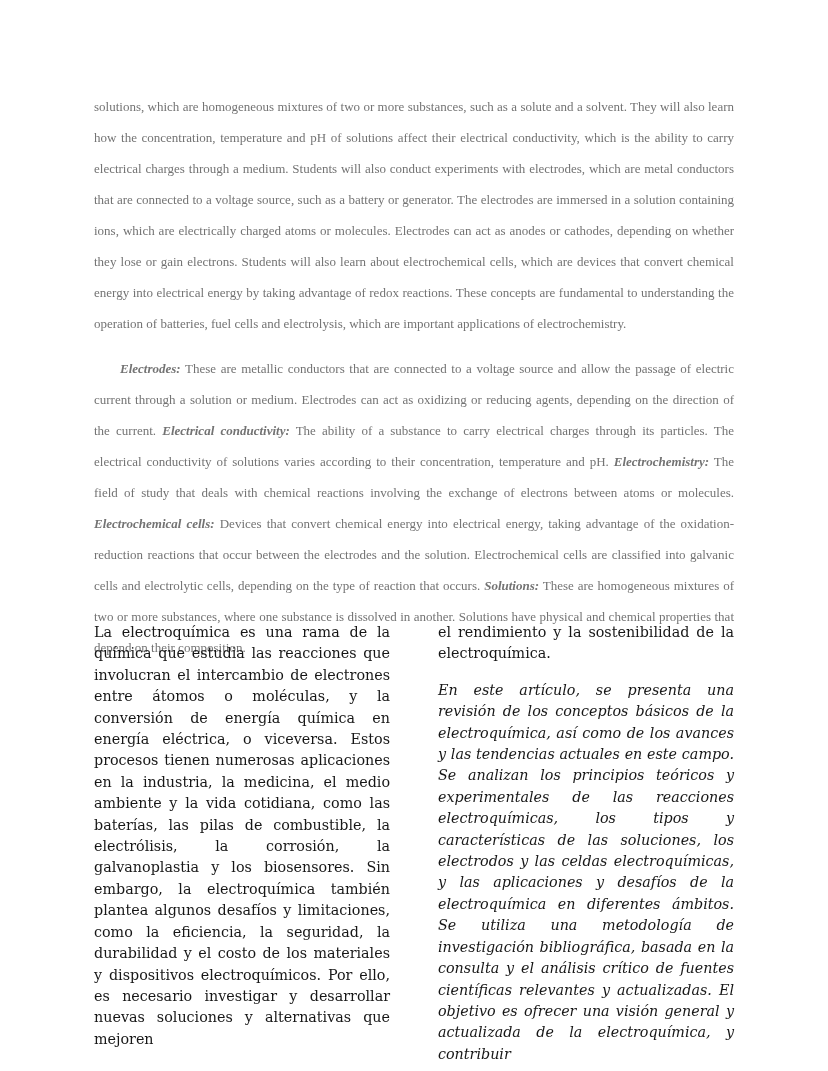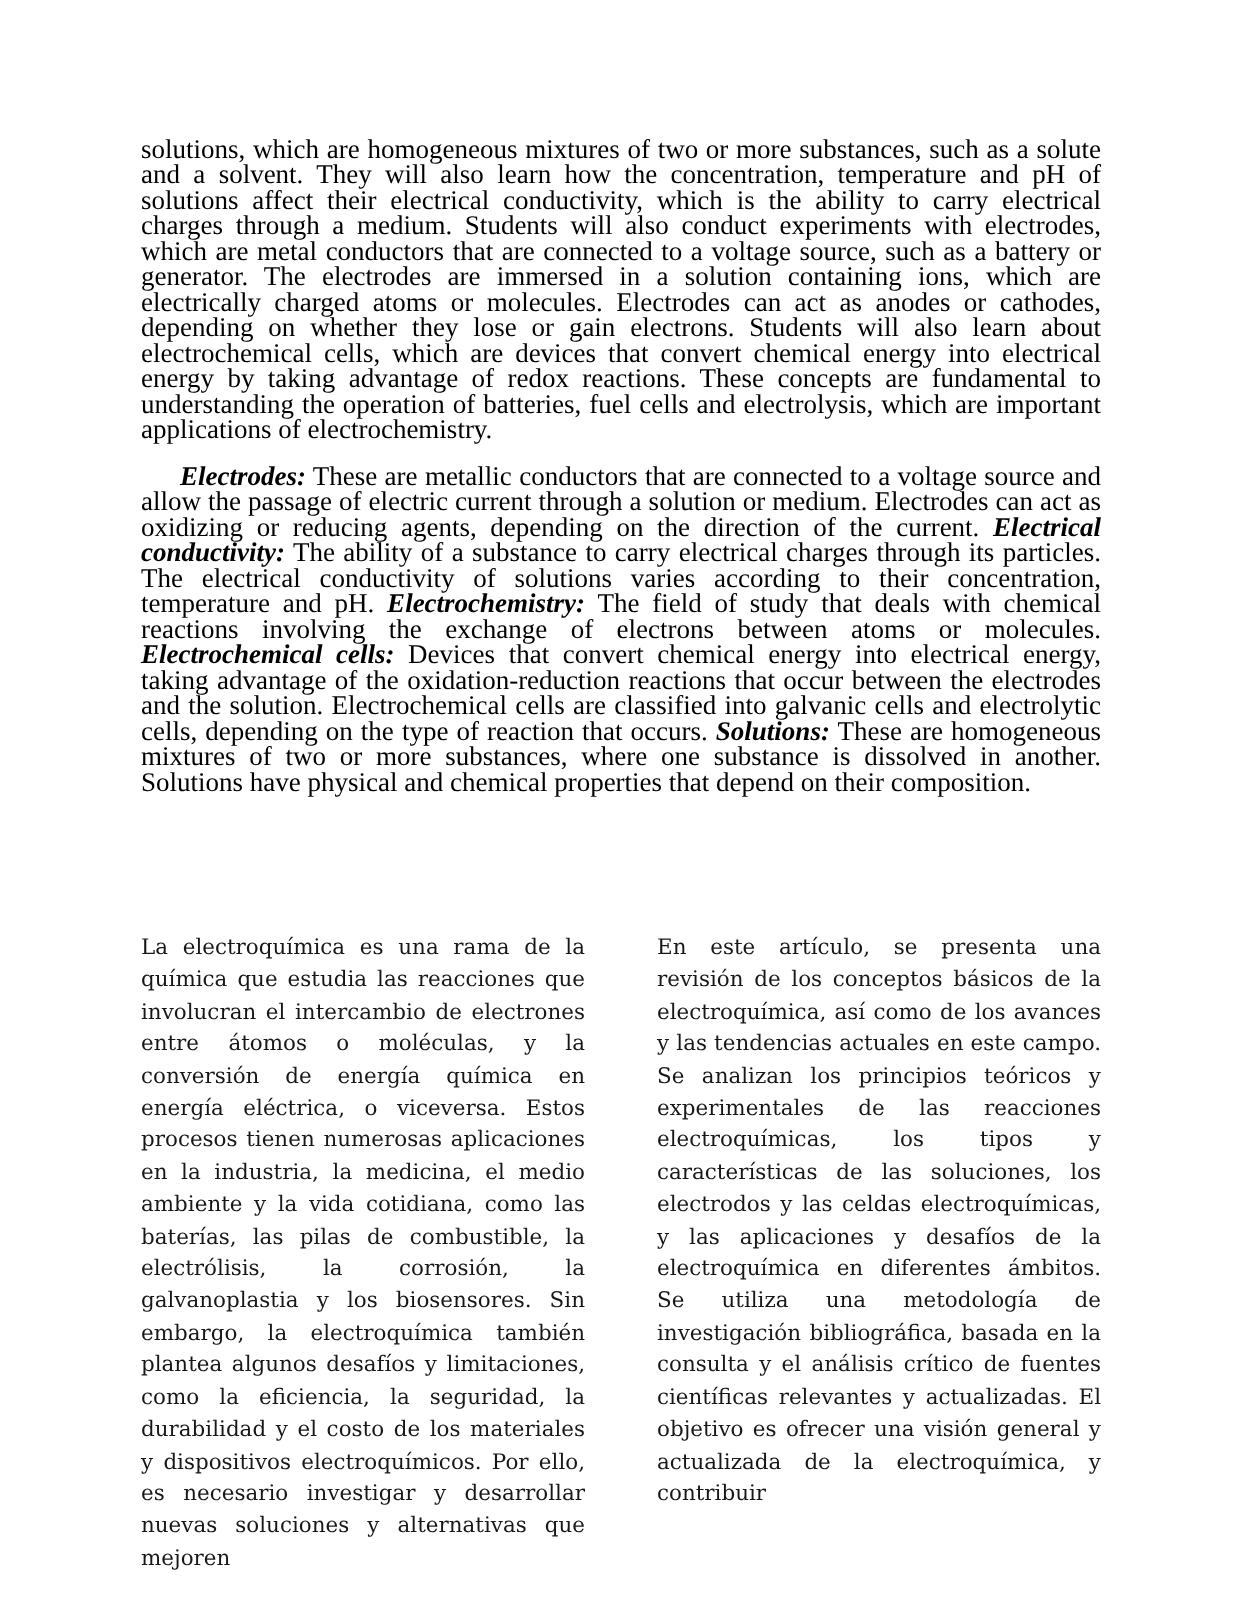--- a/index.html
+++ b/index.html
@@ -28,26 +28,26 @@
   
   .en-block {
     position: absolute;
     left: 94px;
     top: 91px;
     width: 640px;
   }
 
   .en-para {
     margin: 0;
-    font-size: 18px;
-    line-height: 17px;
+    font-size: 13px;
+    line-height: 31px;
     text-align: justify;
     text-justify: inter-word;
     font-family: "Liberation Serif", "DejaVu Serif", serif;
-    color: #000000;
+    color: #737373;
     hyphens: none;
   }
   .en-para + .en-para {
     margin-top: 14px;
   }
   .en-para.indent {
     text-indent: 26px;
   }
   .en-para .term {
     font-weight: bold;
@@ -98,18 +98,19 @@
     </p>
   </div>
 
   <div class="es-block">
 
     <div class="es-col left">
       <p class="es-para">La electroquímica es una rama de la química que estudia las reacciones que involucran el intercambio de electrones entre átomos o moléculas, y la conversión de energía química en energía eléctrica, o viceversa. Estos procesos tienen numerosas aplicaciones en la industria, la medicina, el medio ambiente y la vida cotidiana, como las baterías, las pilas de combustible, la electrólisis, la corrosión, la galvanoplastia y los biosensores. Sin embargo, la electroquímica también plantea algunos desafíos y limitaciones, como la eficiencia, la seguridad, la durabilidad y el costo de los materiales y dispositivos electroquímicos. Por ello, es necesario investigar y desarrollar nuevas soluciones y alternativas que mejoren</p>
     </div>
 
     <div class="es-col right">
+      <p class="es-para">el rendimiento y la sostenibilidad de la electroquímica.</p>
       <p class="es-para">En este artículo, se presenta una revisión de los conceptos básicos de la electroquímica, así como de los avances y las tendencias actuales en este campo. Se analizan los principios teóricos y experimentales de las reacciones electroquímicas, los tipos y características de las soluciones, los electrodos y las celdas electroquímicas, y las aplicaciones y desafíos de la electroquímica en diferentes ámbitos. Se utiliza una metodología de investigación bibliográfica, basada en la consulta y el análisis crítico de fuentes científicas relevantes y actualizadas. El objetivo es ofrecer una visión general y actualizada de la electroquímica, y contribuir</p>
     </div>
 
   </div>
 
 </div>
 
 </body></html>

